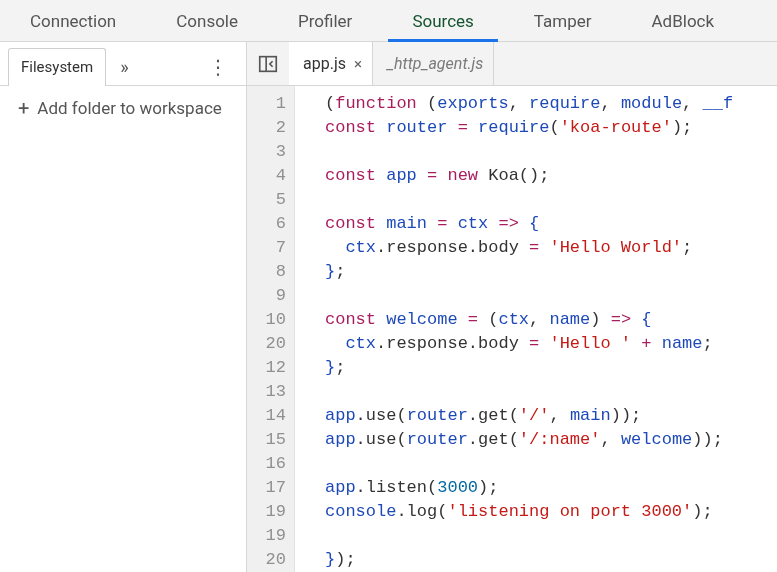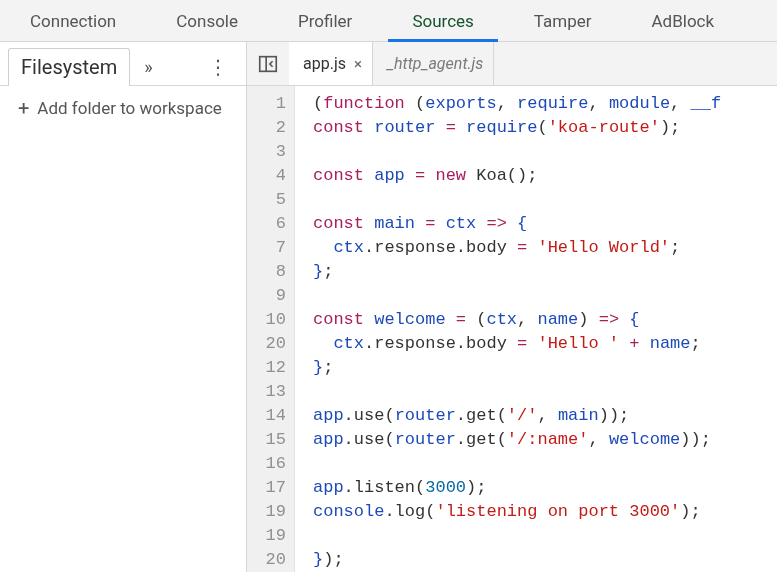--- a/index.html
+++ b/index.html
@@ -60,21 +60,21 @@
       border-bottom: 1px solid #d6d6d6;
       padding: 6px 8px 0 8px;
       gap: 6px;
     }
     .sidebar-tab {
       border: 1px solid #cfcfcf;
       border-bottom: none;
       border-top-left-radius: 3px;
       border-top-right-radius: 3px;
       padding: 6px 12px;
-      font-size: 20px;
+      font-size: 15px;
       background: #fff;
       color: #333;
       cursor: pointer;
       height: 38px;
       display: flex;
       align-items: center;
     }
     .overflow-btn {
       padding: 0 8px;
       font-size: 18px;
@@ -170,20 +170,21 @@
       padding: 6px 8px 6px 0;
       min-width: 48px;
       border-right: 1px solid #e2e2e2;
     }
     .gutter div { height: 24px; }
     .code {
       padding: 6px 0 6px 18px;
       white-space: pre;
       color: #333;
       overflow: hidden;
+      margin-left: 12px;
     }
     .code div { height: 24px; }
     .tok-kw { color: #a71d5d; }       
     .tok-def { color: #1d49b8; }      
     .tok-var { color: #1d49b8; }
     .tok-str { color: #c41a16; }      
     .tok-num { color: #0369a1; }      
     .tok-op  { color: #a71d5d; }      
     .tok-brace { color: #1d49b8; }    
   </style>

